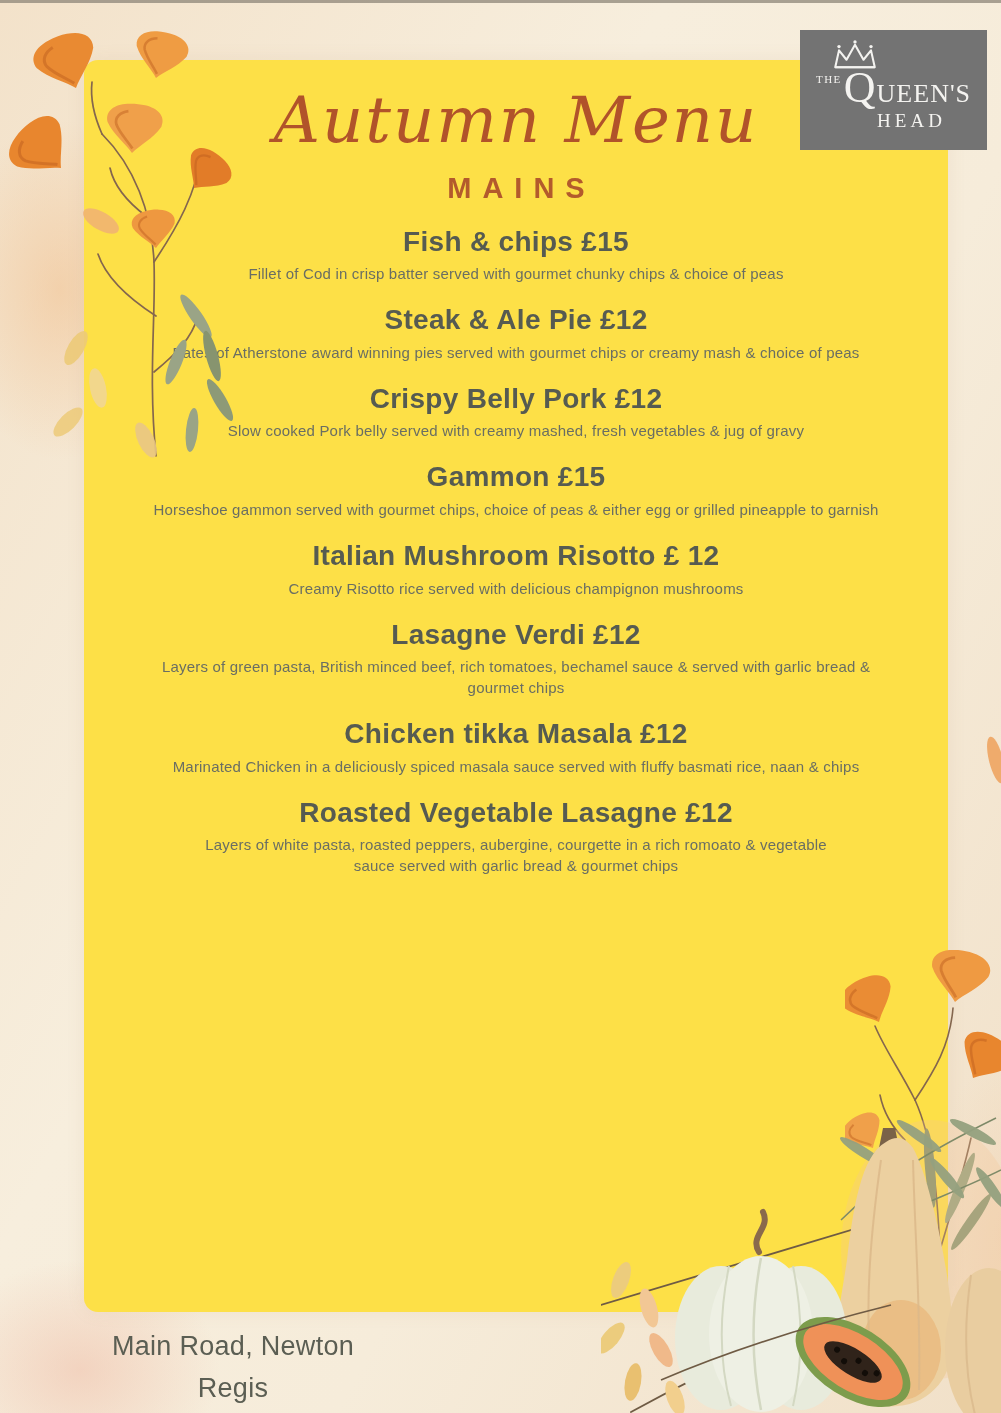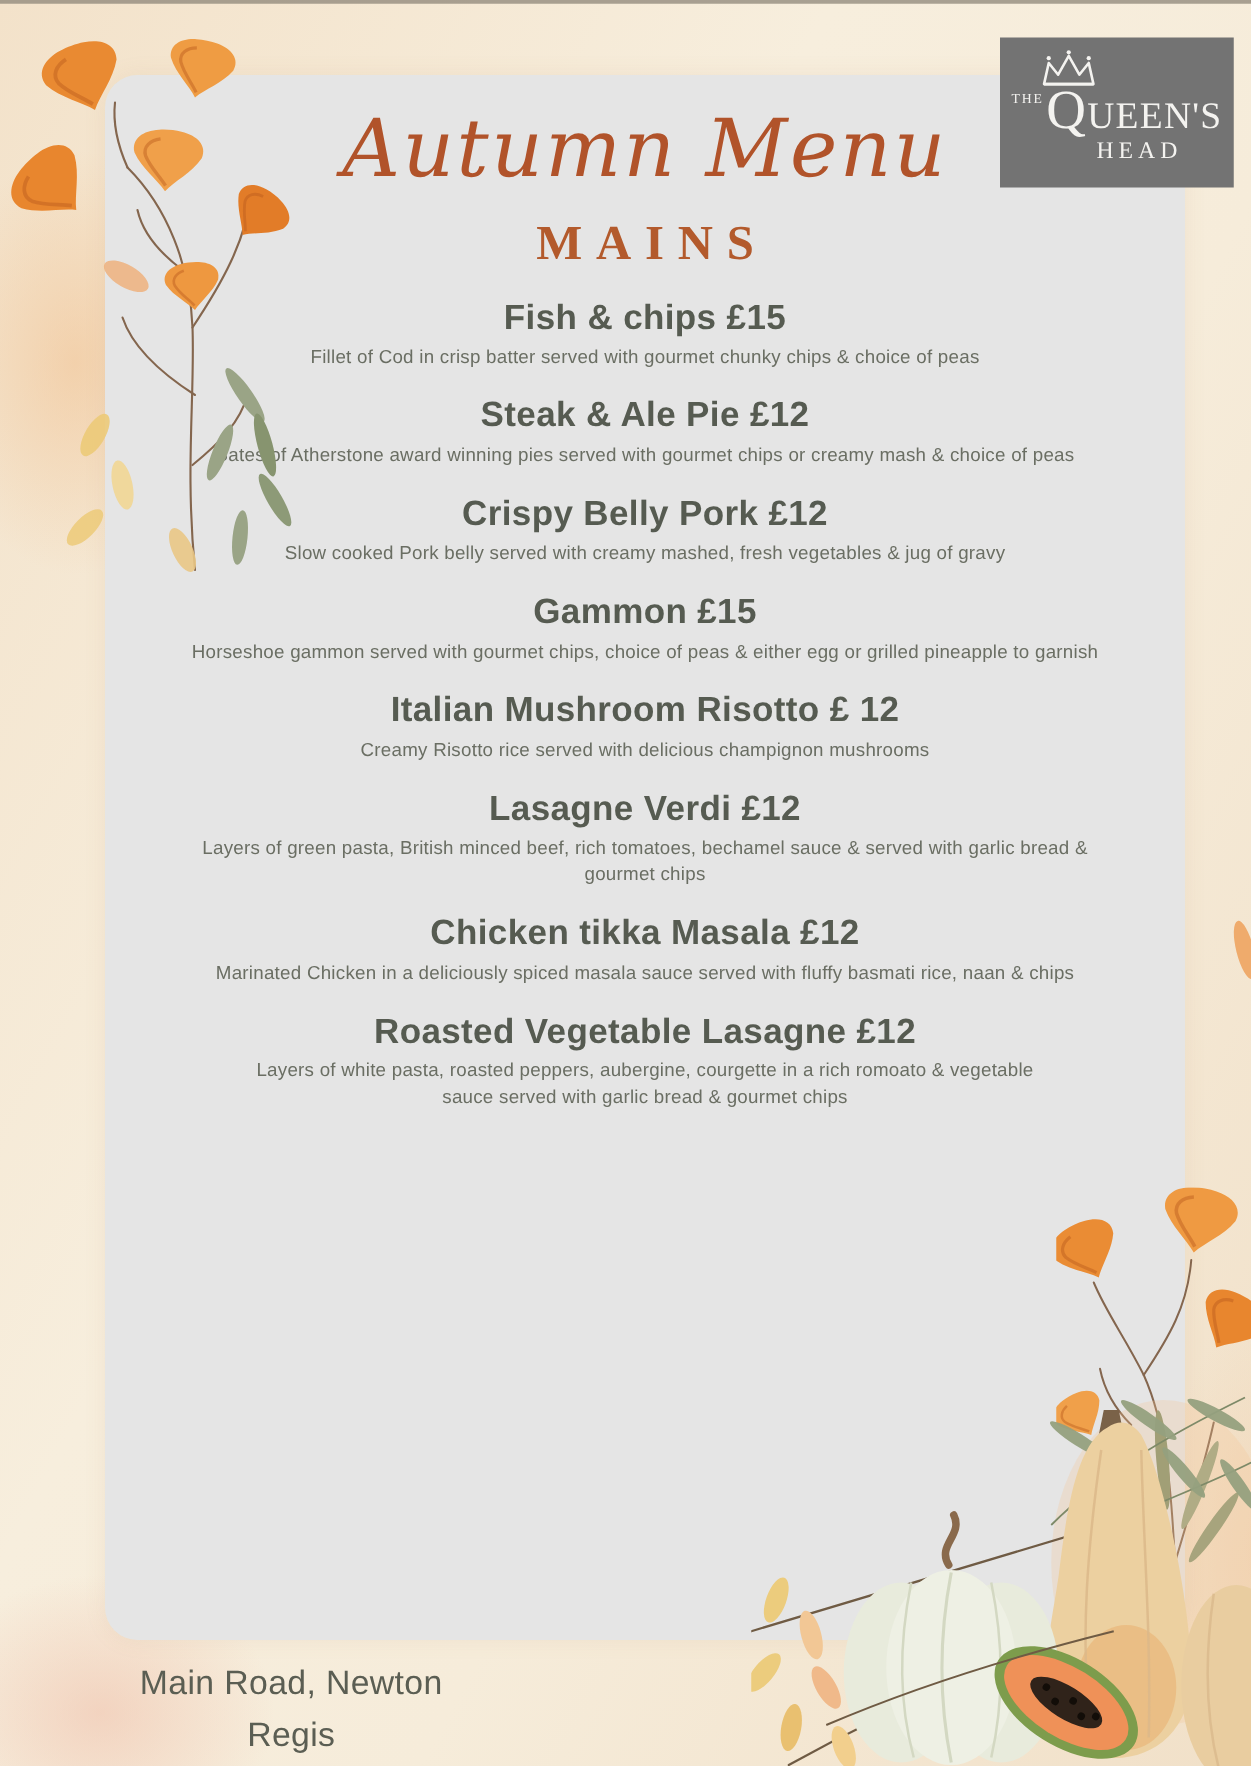--- a/index.html
+++ b/index.html
@@ -12,49 +12,49 @@
   .wash { position:absolute; pointer-events:none; }
   .wash-topleft { left:-50px; top:120px; width:220px; height:340px;
     background:radial-gradient(closest-side, rgba(241,191,141,.55), rgba(241,191,141,0)); }
   .wash-bottomleft { left:-60px; top:1260px; width:280px; height:220px;
     background:radial-gradient(closest-side, rgba(238,185,163,.5), rgba(238,185,163,0)); }
   .wash-right { left:930px; top:1050px; width:160px; height:380px;
     background:radial-gradient(closest-side, rgba(240,200,160,.35), rgba(240,200,160,0)); }
 
   .card {
     position:absolute; left:84px; top:60px; width:864px; height:1252px;
-    background:#e5e5e5; border-radius:26px;
+    background:#fde047; border-radius:14px;
     box-shadow:0 0 18px rgba(180,140,90,.10);
   }
   .card-inner { padding:24px 54px 0; text-align:center; position:relative; z-index:2; }
 
   .title {
     font-family:"DejaVu Serif", serif; font-style:italic; font-weight:500;
     color:#b1532a; font-size:64px; line-height:1.15; letter-spacing:2px;
   }
   .mains {
-    margin-top:14px; color:#b35a2c; font-size:39px; font-weight:700;
-    letter-spacing:11px; text-indent:11px;font-family:Liberation Serif, serif;
+    margin-top:14px; color:#b35a2c; font-size:29px; font-weight:700;
+    letter-spacing:11px; text-indent:11px;
   }
   .items { margin-top:20px; }
   .menu-item { margin-bottom:19px; }
   .item-heading { font-size:28px; font-weight:700; color:#565b51; line-height:1.2; letter-spacing:.3px; }
   .item-desc { margin:5px auto 0; max-width:800px; font-size:15px; color:#6a6e63; line-height:1.4; letter-spacing:.2px; }
   .menu-item:last-child .item-desc { max-width:630px; }
 
   .logo {
     position:absolute; left:800px; top:30px; width:187px; height:120px;
     background:#737373; color:#f4f3f0; font-family:"Liberation Serif", serif;
     display:flex; flex-direction:column; align-items:center; padding-top:6px; box-sizing:border-box;
     z-index:5;
   }
   .crown { margin-left:-78px; margin-top:4px; }
   .logo-line { display:flex; align-items:flex-start; justify-content:center; margin-top:-6px; }
   .logo-the { font-size:11px; letter-spacing:1.5px; margin-top:7px; margin-right:2px; }
-  .logo-queens { display:inline-block; font-size:30px; letter-spacing:1px; line-height:1; }
+  .logo-queens { display:inline-block; font-size:26px; letter-spacing:1px; line-height:1; }
   .logo-queens::first-letter { font-size:44px; }
   .logo-head { font-size:19px; letter-spacing:4px; margin-top:0; margin-left:36px; }
 
   .footer {
     position:absolute; left:76px; top:1326px; width:314px; text-align:center;
     color:#5b5e53; font-size:27px; line-height:1.55; letter-spacing:.3px; z-index:6;
   }
 
   .decor { position:absolute; pointer-events:none; }
   .decor-topleft { left:6px; top:16px; z-index:3; }

